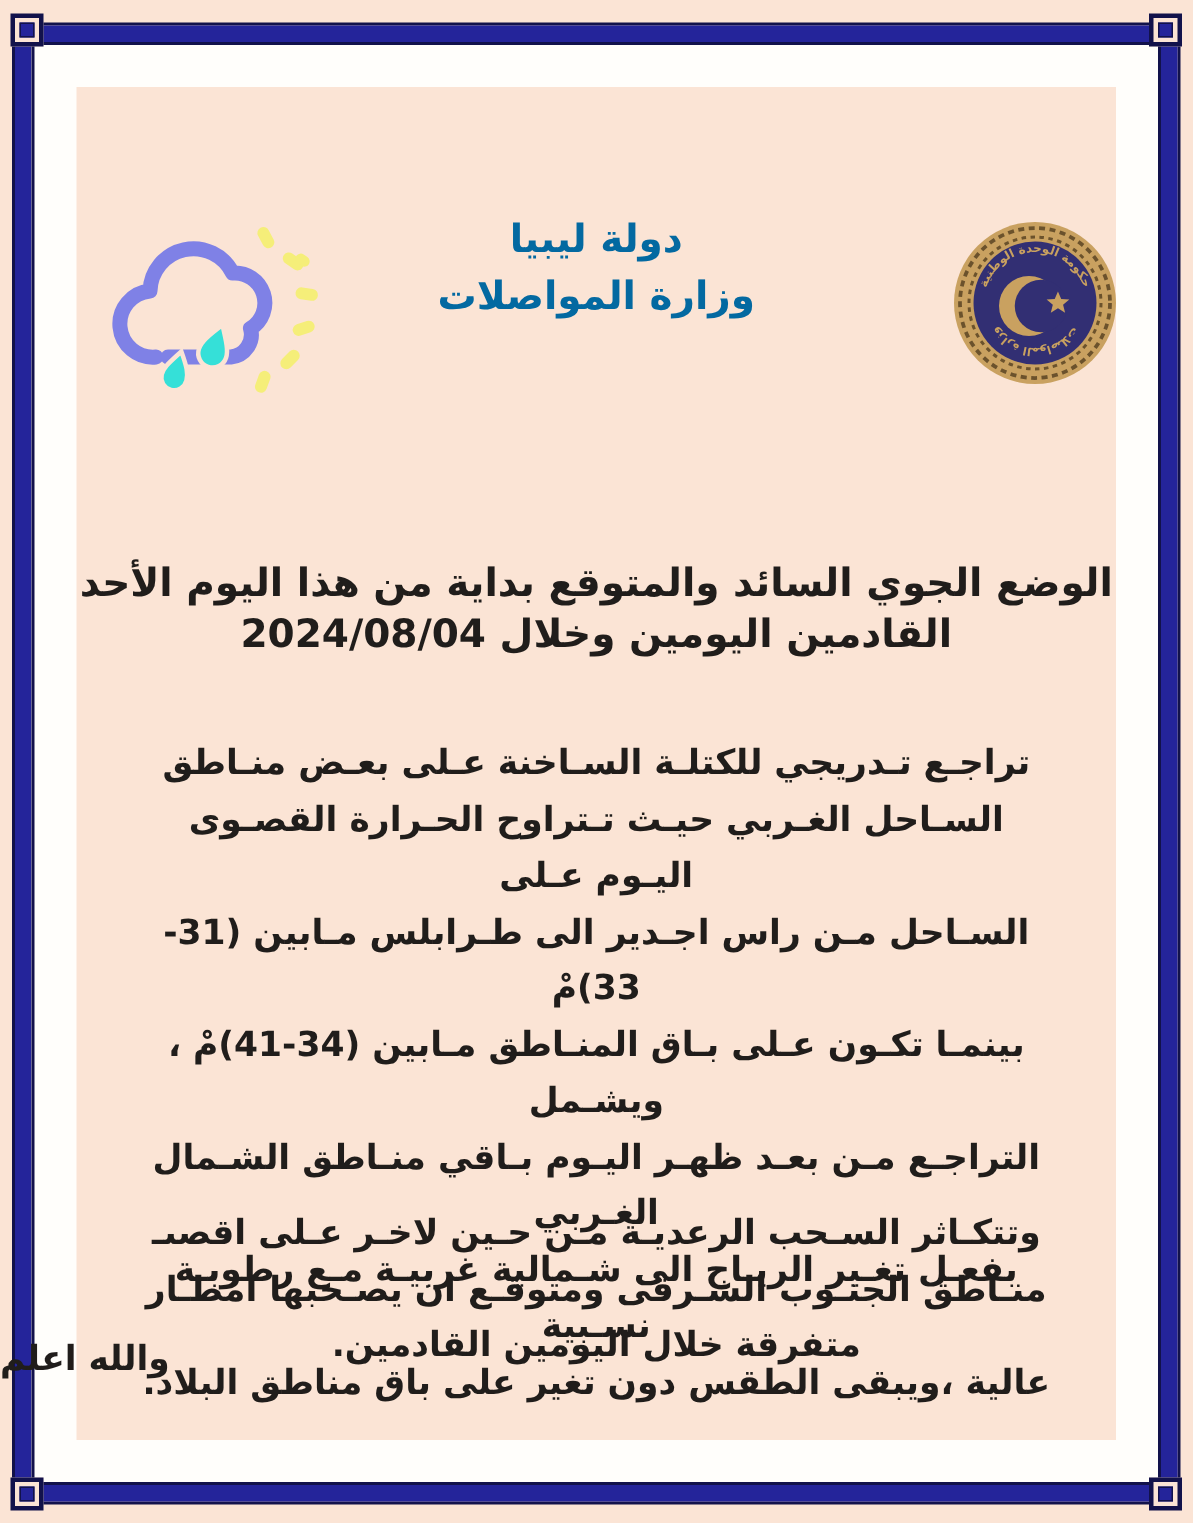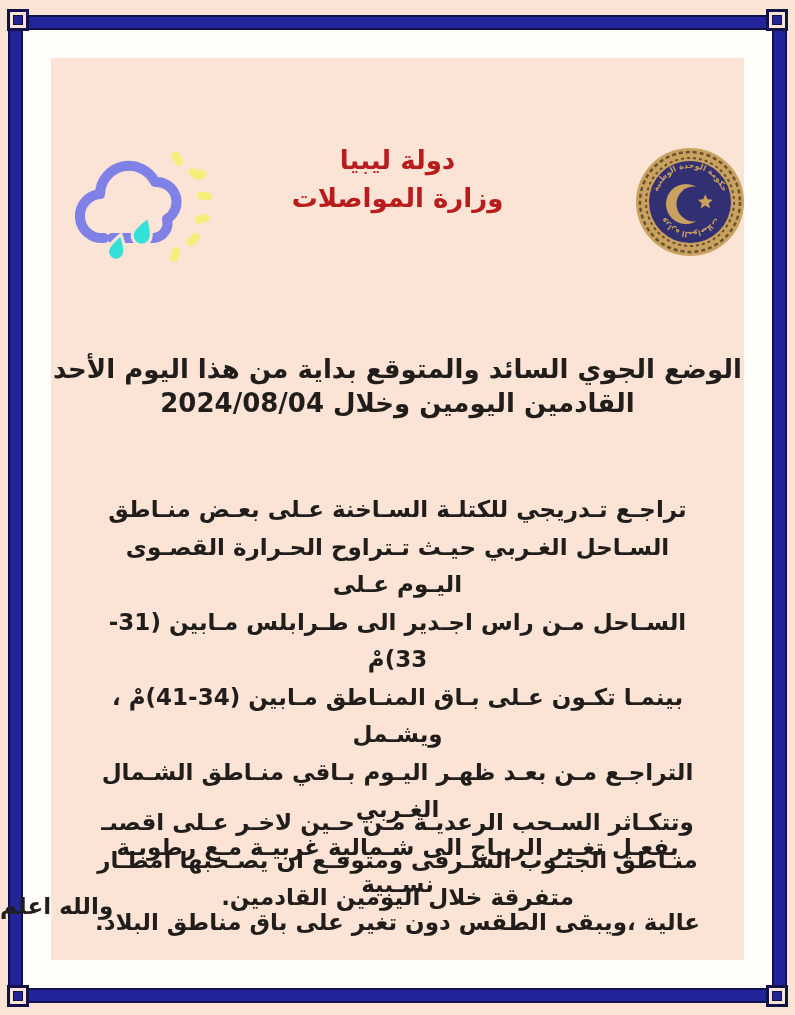--- a/index.html
+++ b/index.html
@@ -43,28 +43,28 @@
   .knot.tl{left:-3px;top:-8px;}
   .knot.tr{right:-3px;top:-8px;}
   .knot.bl{left:-3px;bottom:-6px;}
   .knot.br{right:-3px;bottom:-6px;}
 
   
   .abs{position:absolute;}
   .org-block{
     left:0;right:0;top:141px;
     text-align:center;direction:rtl;
-    color:#b91c1c;font-weight:bold;
+    color:#0369a1;font-weight:bold;
     font-size:26px;line-height:38px;
   }
   .weather-icon{left:66px;top:142px;width:150px;height:130px;}
   .seal{left:634px;top:146px;width:112px;height:112px;}
 
   .title-block{
-    left:40px;right:40px;top:352px;
+    left:40px;right:40px;top:372px;
     text-align:center;color:#201D1B;font-weight:bold;
     font-size:26px;line-height:34px;
   }
   .title-line1{direction:rtl;}
   .title-line2{direction:ltr;}
 
   .para{
     left:92px;right:92px;
     direction:rtl;text-align:center;
     white-space:pre-line;

